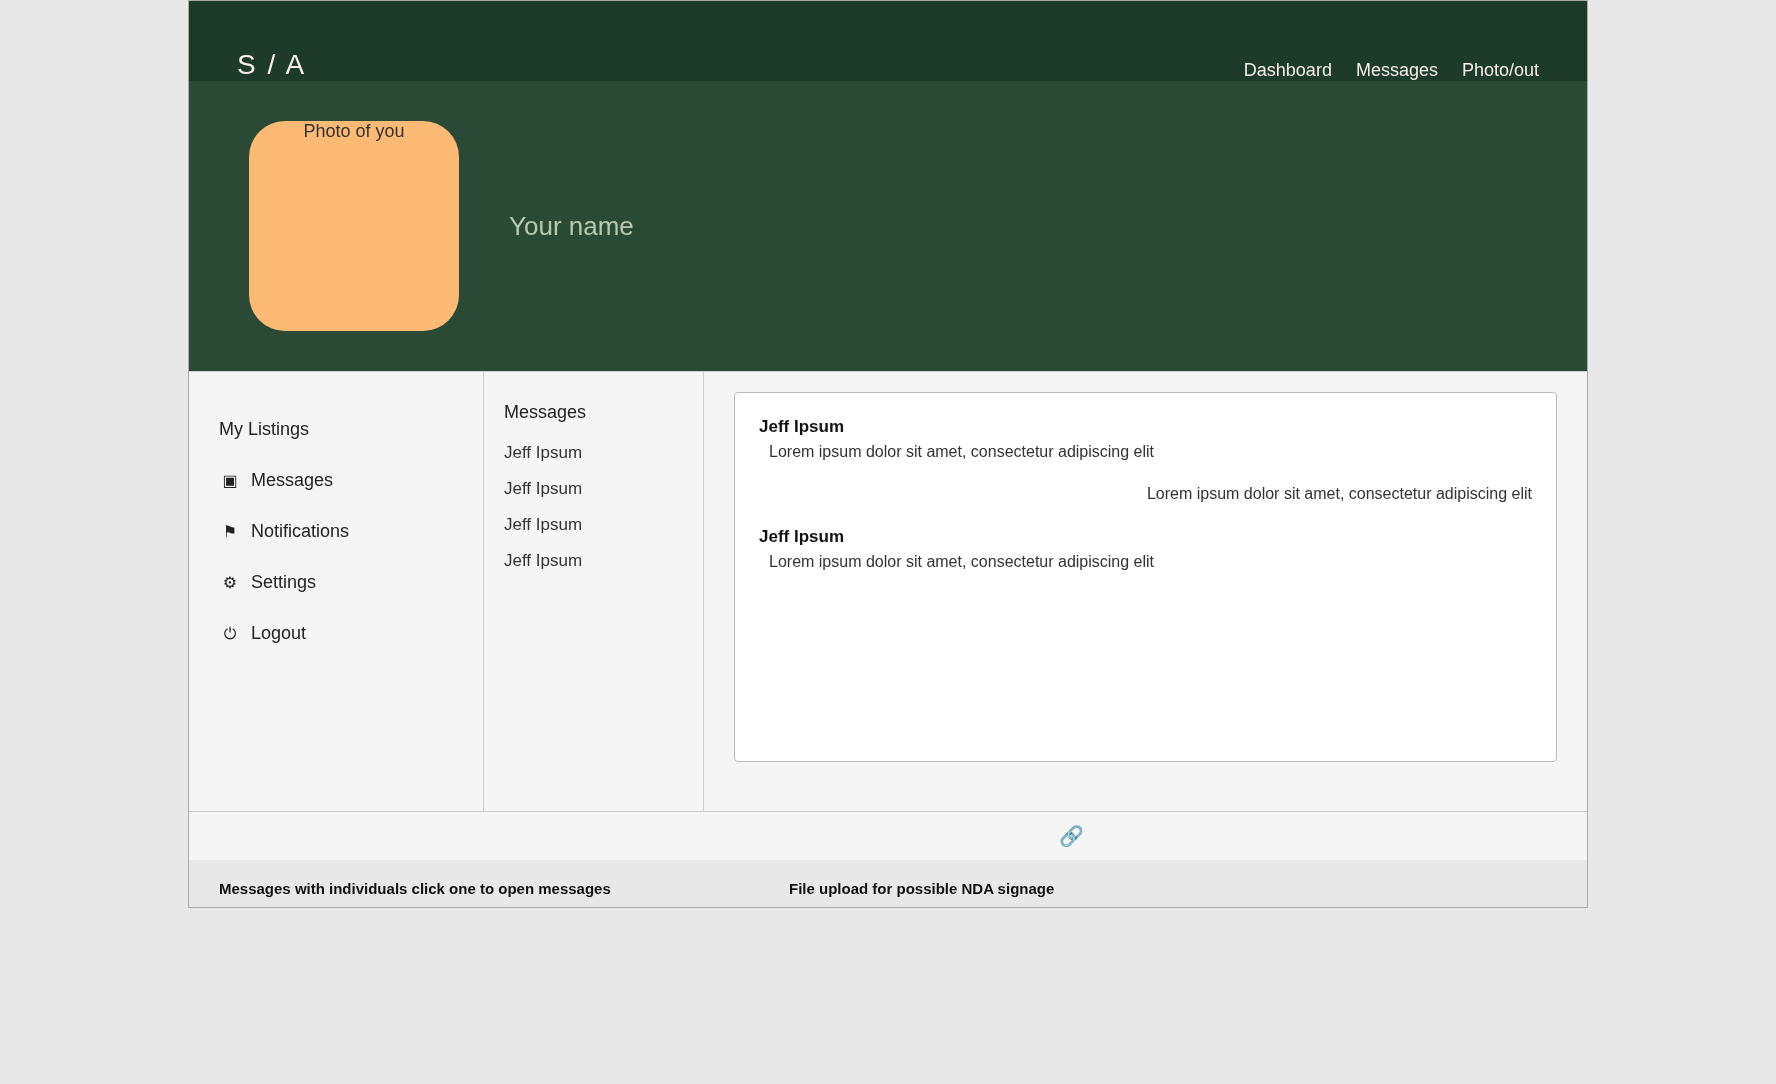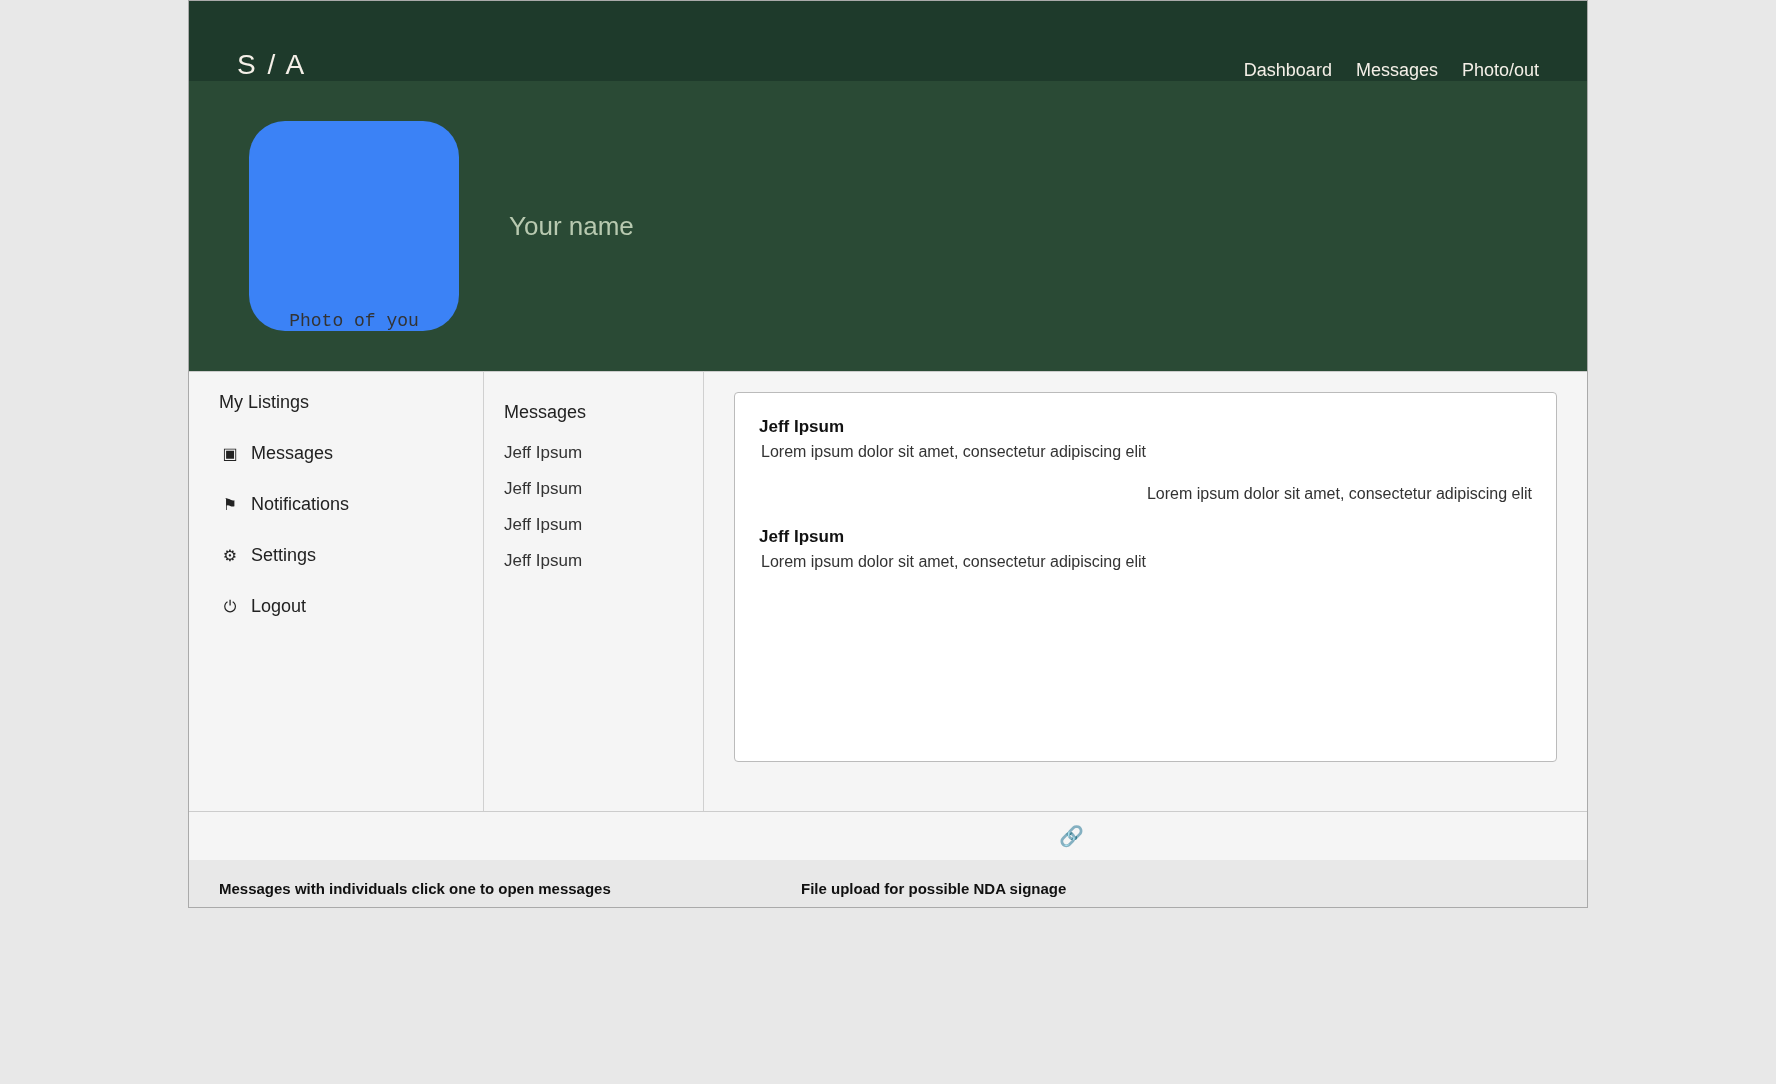--- a/index.html
+++ b/index.html
@@ -41,27 +41,26 @@
       background: #2a4a35;
       padding: 40px 60px;
       min-height: 290px;
       display: flex;
       align-items: center;
       gap: 50px;
     }
     .photo-placeholder {
       width: 210px;
       height: 210px;
-      background: #3b82f6;
+      background: #fdba74;
       border-radius: 36px;
       display: flex;
-      align-items: flex-end;
+      align-items: flex-start;
       justify-content: center;
       flex-shrink: 0;
-      font-family: Liberation Mono, monospace;
     }
     .photo-placeholder span {
       color: #333;
       font-size: 18px;
       font-weight: 400;
       text-align: center;
     }
     .hero-name {
       color: #b8c9b0;
       font-size: 26px;
@@ -75,21 +74,21 @@
       border-top: 1px solid #ccc;
       min-height: 440px;
     }
 
     
     .sidebar {
       width: 295px;
       flex-shrink: 0;
       background: #f5f5f5;
       border-right: 1px solid #d0d0d0;
-      padding: 20px 30px;
+      padding: 47px 30px;
     }
     .sidebar-item {
       display: flex;
       align-items: center;
       gap: 10px;
       margin-bottom: 30px;
       font-size: 18px;
       color: #222;
       cursor: pointer;
     }
@@ -142,21 +141,21 @@
     }
     .message-sender {
       font-weight: 700;
       font-size: 17px;
       margin-bottom: 6px;
       color: #111;
     }
     .message-text {
       font-size: 16px;
       color: #333;
-      margin-left: 2px;
+      margin-left: 10px;
     }
     .message-sender.right {
       text-align: right;
     }
     .message-text.right {
       text-align: right;
     }
 
     
     .bottom-bar {
@@ -176,21 +175,20 @@
       max-width: 1400px;
       background: #f5f5f5;
       position: relative;
     }
 
     .annotations-row {
       padding: 20px 30px 10px 30px;
       background: #e8e8e8;
       display: flex;
       align-items: flex-start;
-      gap: 12px;
     }
     .ann-left {
       flex: 0 0 570px;
       font-size: 15px;
       font-weight: 700;
       color: #111;
     }
     .ann-right {
       font-size: 15px;
       font-weight: 700;

